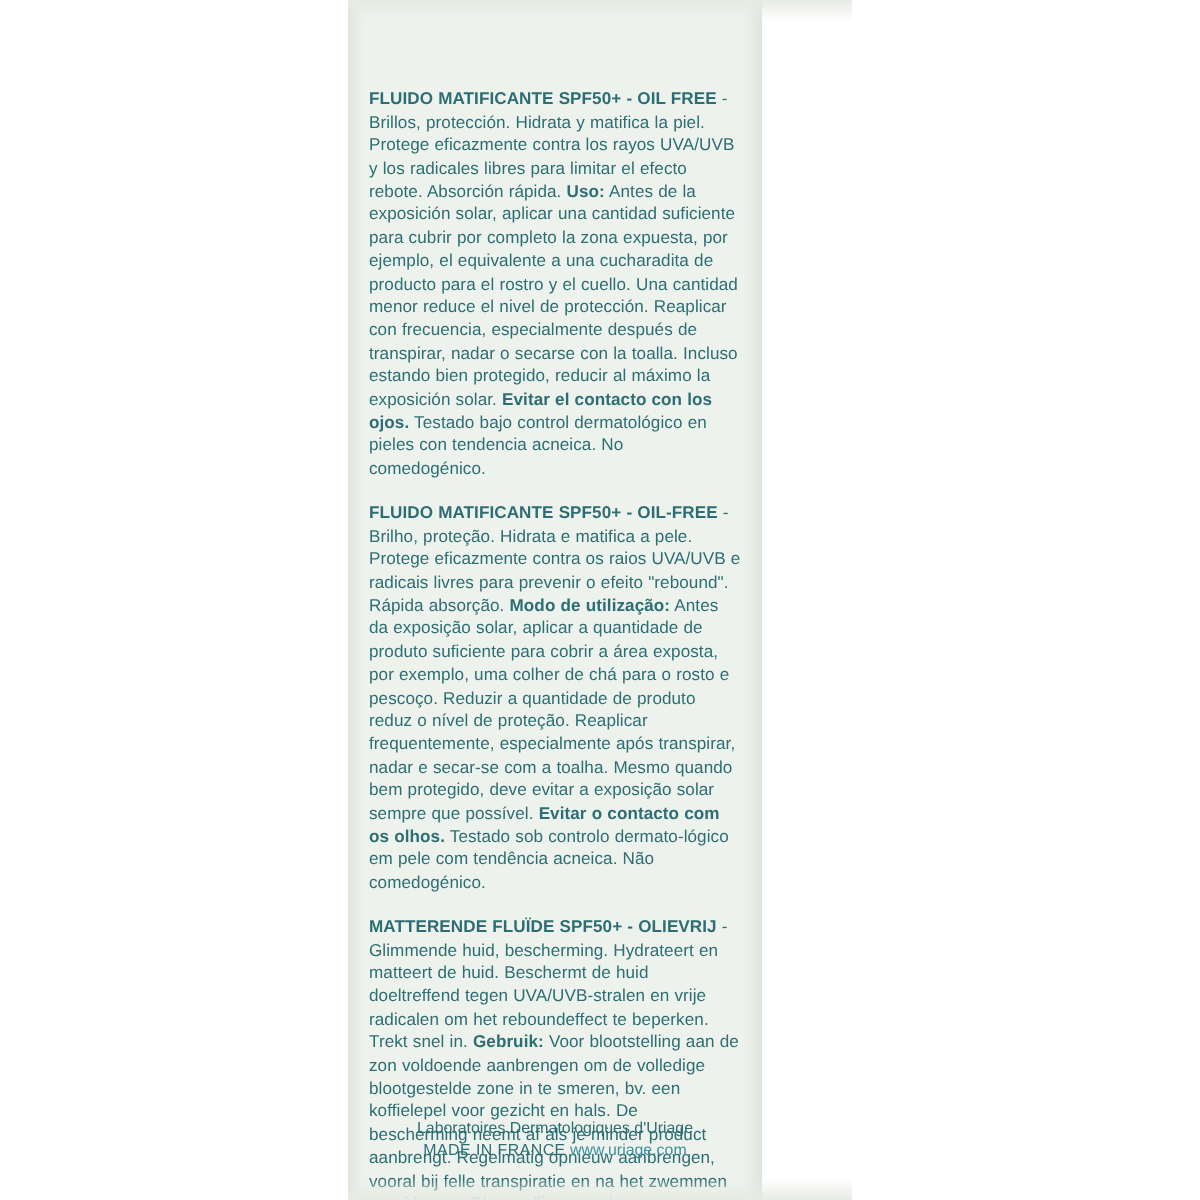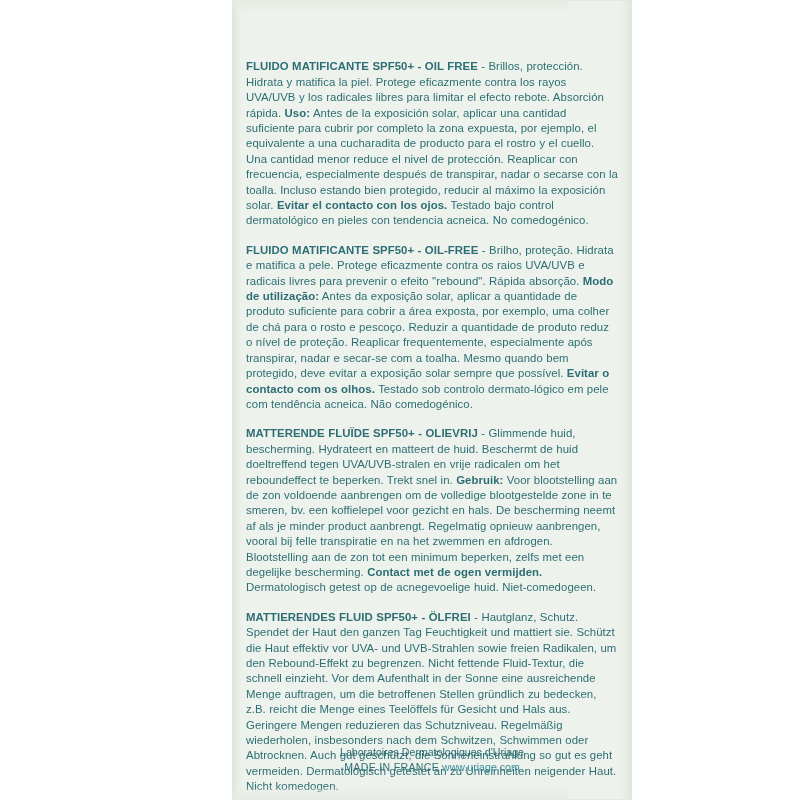--- a/index.html
+++ b/index.html
@@ -17,21 +17,21 @@
     height: 800px;
     background: #ffffff;
     overflow: hidden;
   }
 
   
   #carton {
     position: absolute;
     left: 232px;
     top: 0px;
-    width: 400px;
+    width: 276px;
     height: 800px;
     background: #eef2ec;
     box-shadow: inset 0 0 0 1px #e3e8e1;
   }
 
   
   #carton::before {
     content: "";
     position: absolute;
     left: 0; top: 0; bottom: 0;

